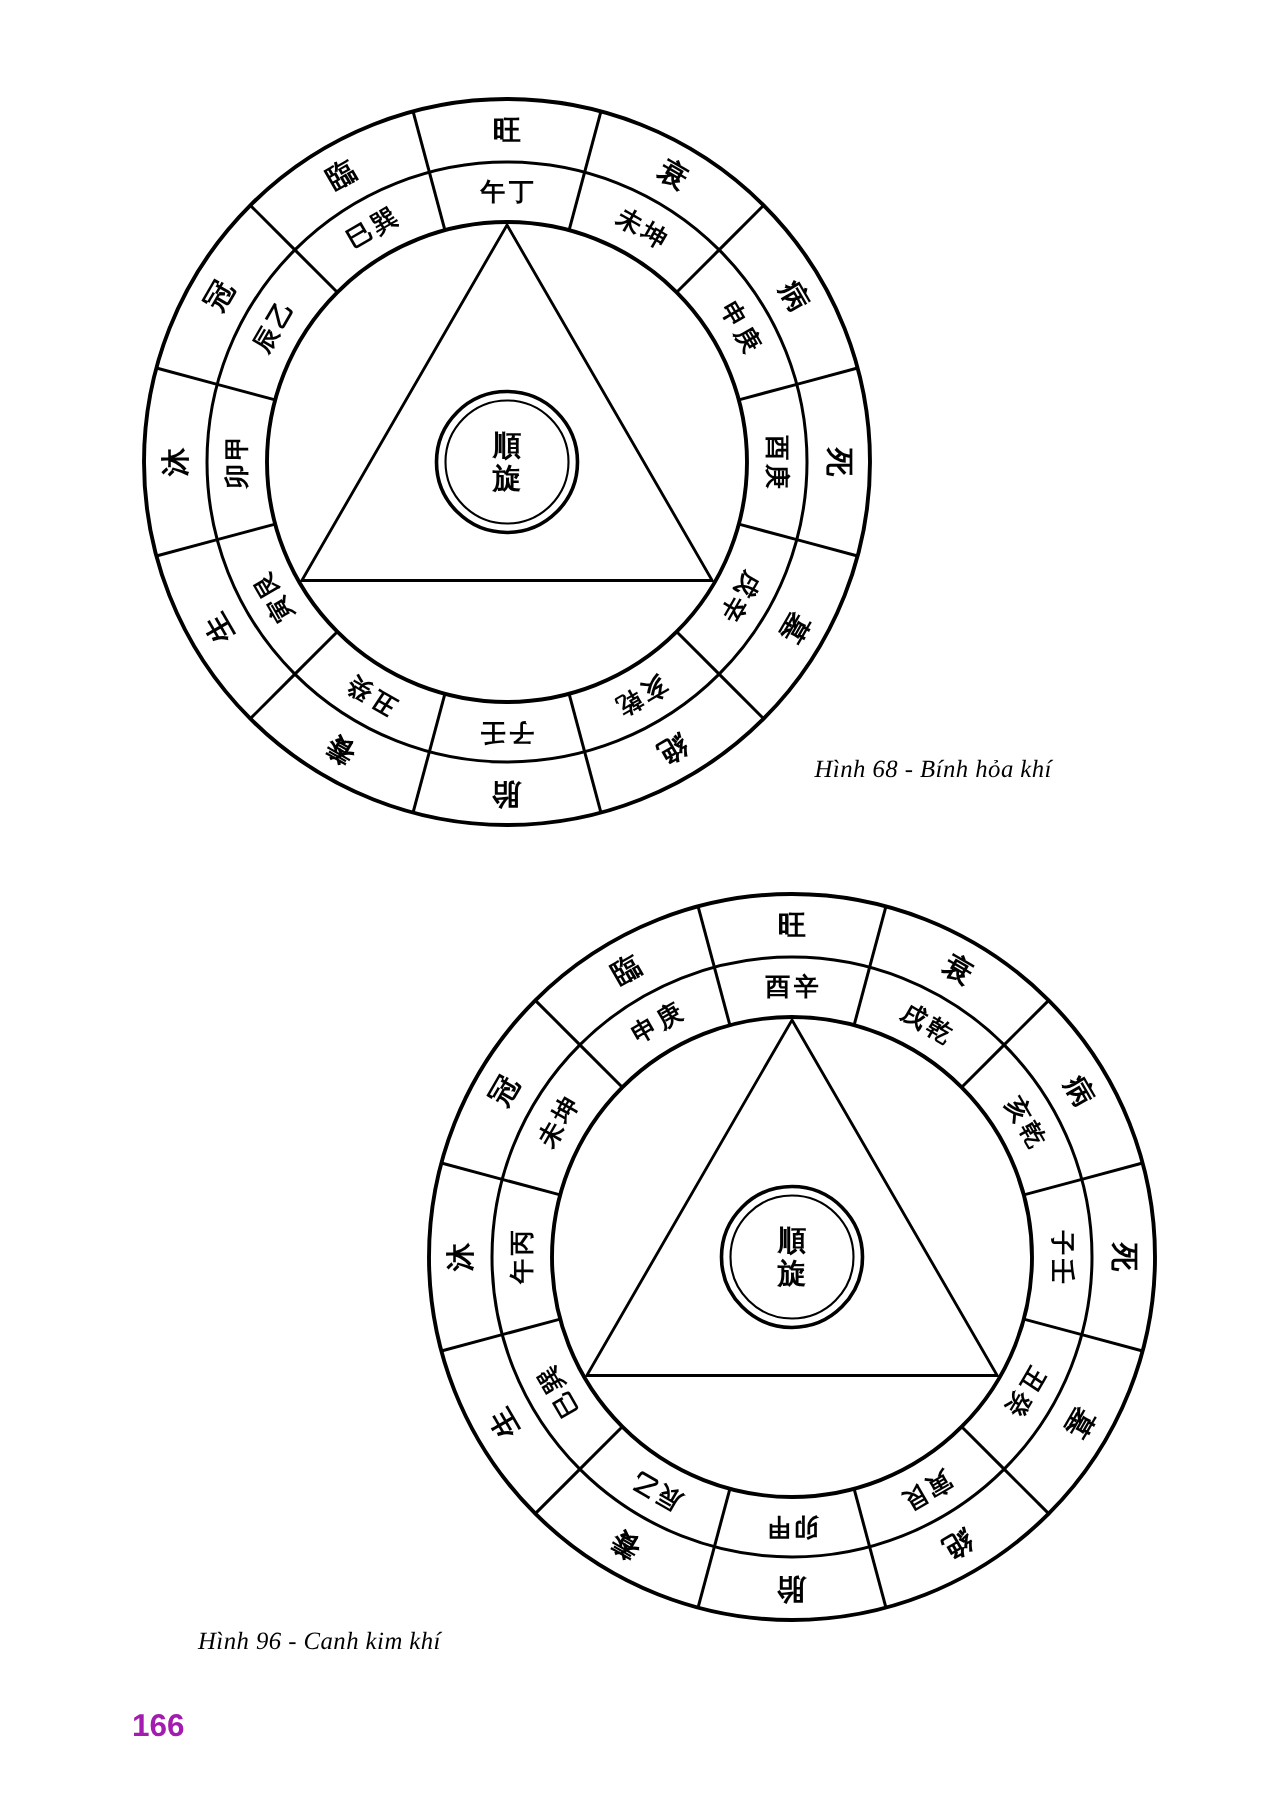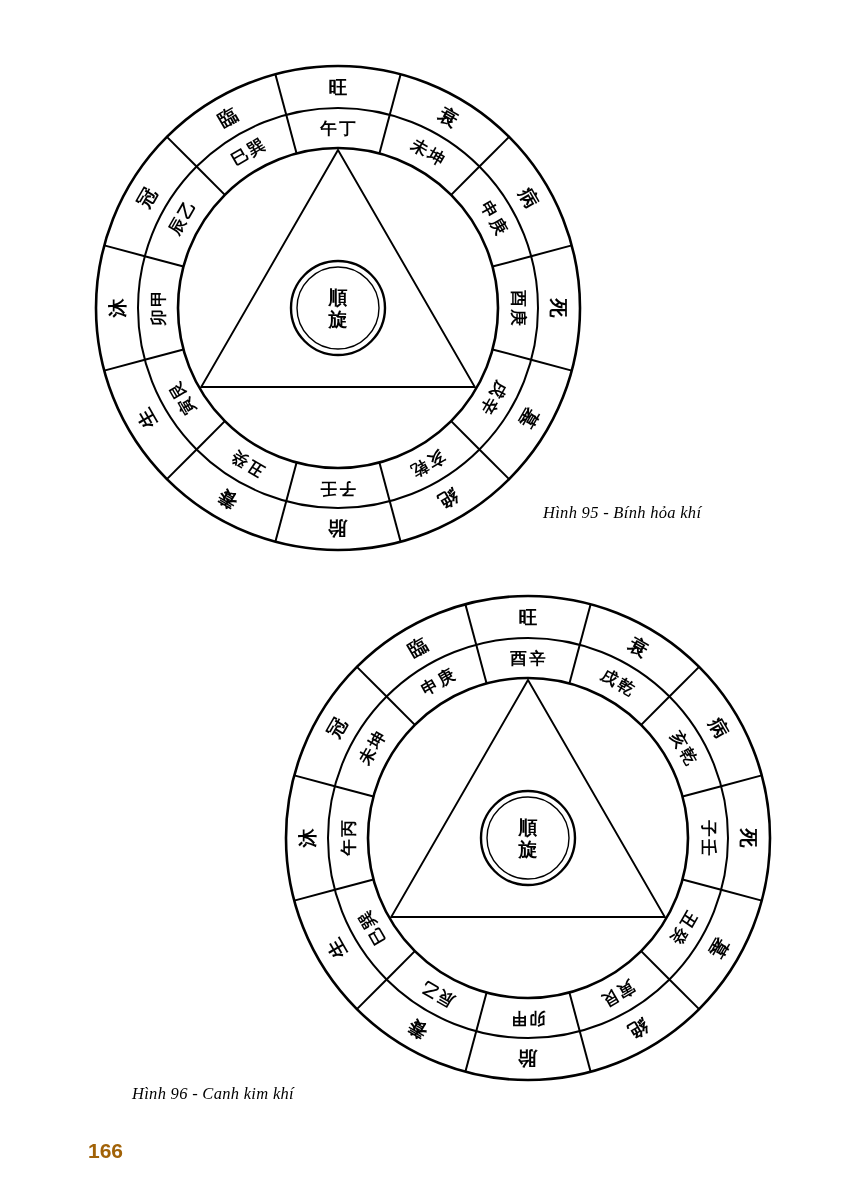--- a/index.html
+++ b/index.html
@@ -52,21 +52,21 @@
   #cap95 { left: 543px; top: 503px; }
   #cap96 { left: 100px; top: 1084px; margin-left: 32px; }
 
   .page-number {
     position: absolute;
     left: 88px;
     top: 1139px;
     font-family: "Liberation Sans", "DejaVu Sans", sans-serif;
     font-weight: 700;
     font-size: 21px;
-    color: #a16207;
+    color: #a21caf;
   }
 </style>
 </head>
 <body>
 
 <div class="page">
 
   <div class="figure-wrap" id="fig95-wrap">
       <svg class="wheel" viewBox="0 0 500 500">
         <circle cx="250" cy="250" r="242" class="ring-line" fill="none"></circle>
@@ -253,18 +253,18 @@
           <text x="84.61542731880104" y="160" class="cjk cjk-inner-pair">未</text>
           <text x="103.61542731880104" y="160" class="cjk cjk-inner-pair">坤</text>
         </g>
         <g transform="rotate(330 160.0 94.1)">
           <text x="150.49999999999991" y="94.1154273188011" class="cjk cjk-inner-pair">申</text>
           <text x="169.49999999999991" y="94.1154273188011" class="cjk cjk-inner-pair">庚</text>
         </g>
       </svg>
     </div>
 
-  <div class="caption" id="cap95">Hình 95 - Bính hỏa khí</div>
+  <div class="caption" id="cap95">Hình 68 - Bính hỏa khí</div>
   <div class="caption" id="cap96">Hình 96 - Canh kim khí</div>
 
   <div class="page-number">166</div>
 
 </div>
 
 </body></html>

